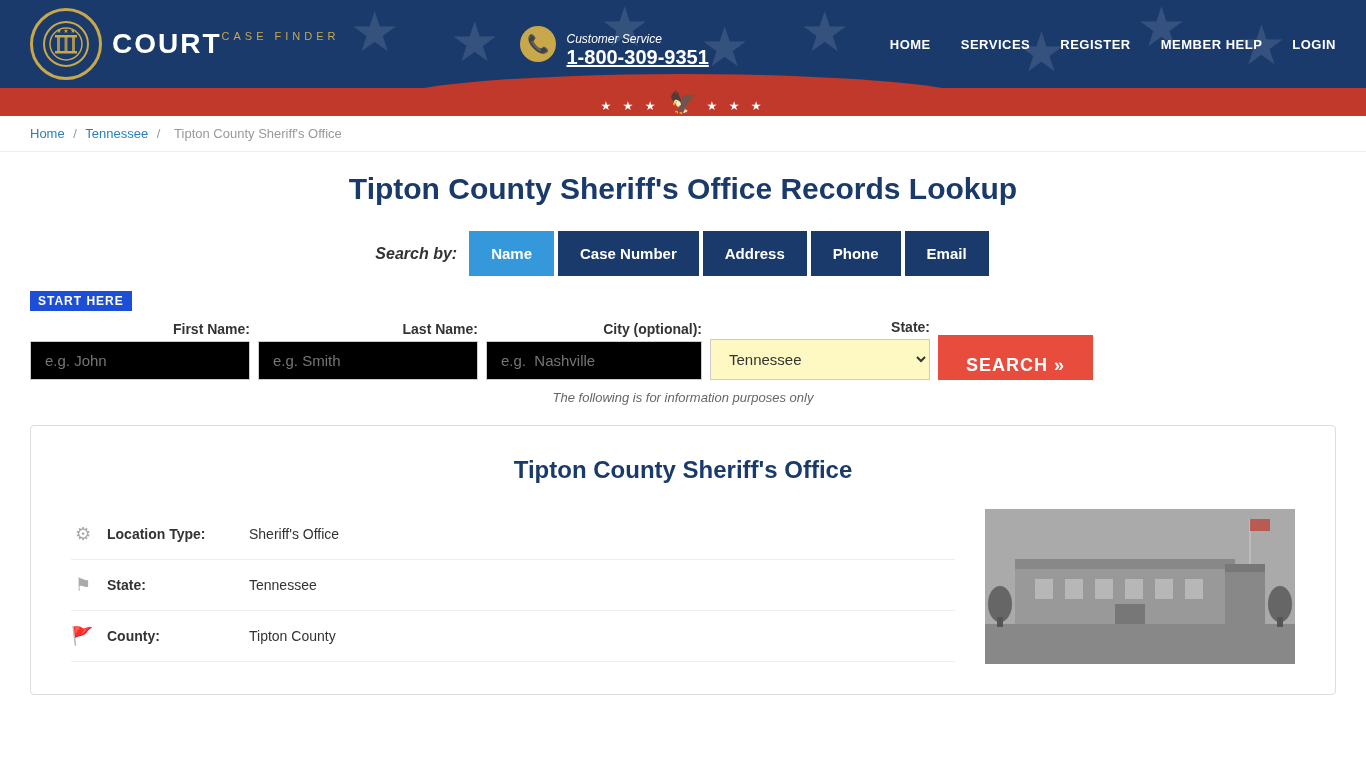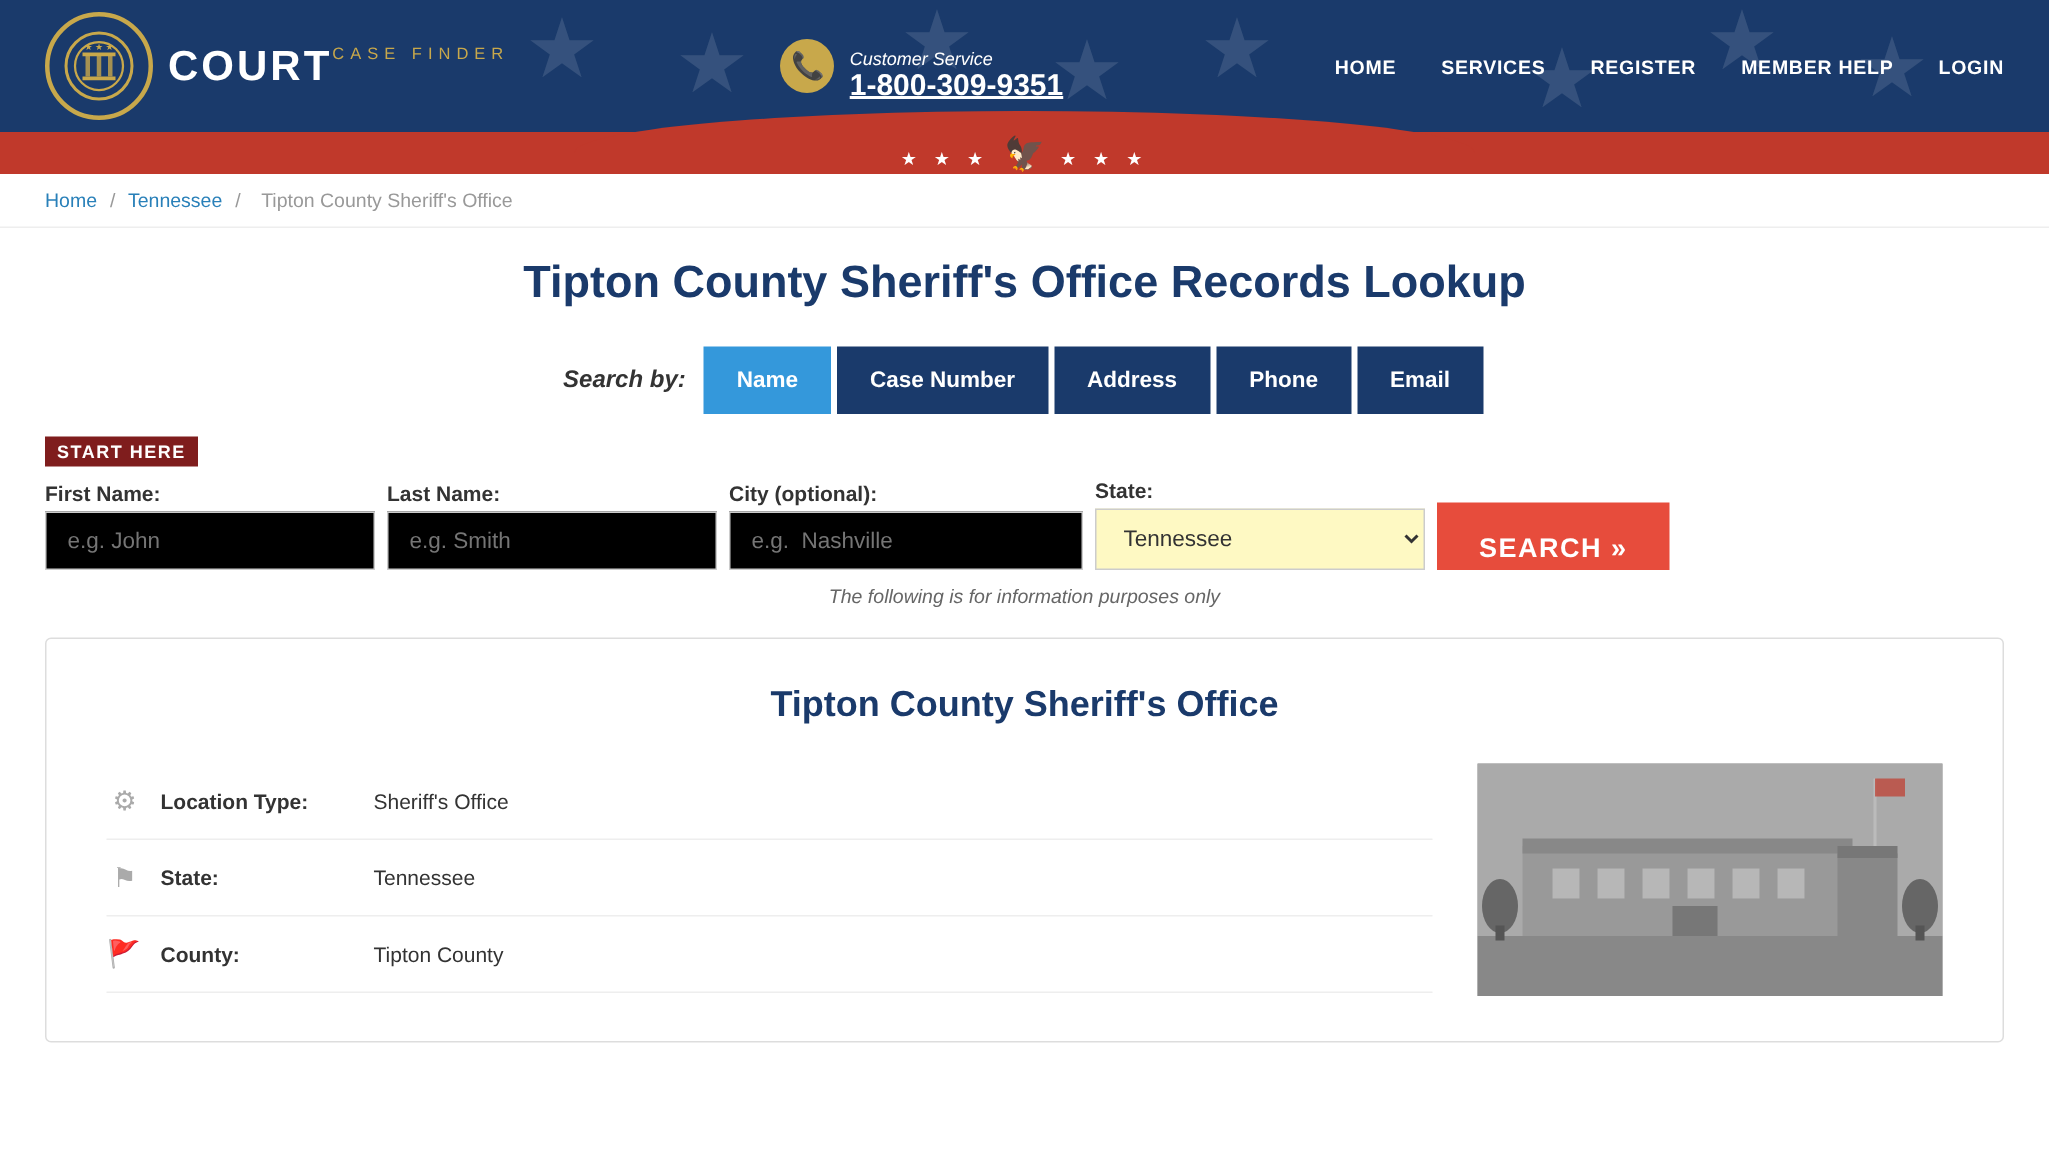--- a/index.html
+++ b/index.html
@@ -138,21 +138,21 @@
       background: #1a3a6b;
       margin: 0 2px;
     }
     .tab-btn.active {
       background: #3498db;
     }
 
     
     .start-here-badge {
       display: inline-block;
-      background: #7f1d1d;
+      background: #1d4ed8;
       color: #fff;
       font-size: 12px;
       font-weight: bold;
       padding: 3px 8px;
       margin-bottom: 8px;
       letter-spacing: 1px;
     }
 
     
     .search-form-row {
@@ -163,38 +163,39 @@
     }
     .form-group {
       display: flex;
       flex-direction: column;
       gap: 4px;
     }
     .form-group label {
       font-size: 14px;
       font-weight: bold;
       color: #333;
+      text-align: right;
     }
     .form-input {
       padding: 10px 14px;
       border: 1px solid #ccc;
       background: #000000;
       font-size: 15px;
       width: 220px;
       color: #999;
     }
     .form-select {
       padding: 10px 14px;
       border: 1px solid #ccc;
       background: #fef9c3;
       font-size: 15px;
       width: 220px;
       color: #333;
     }
-    .city-input { width: 236px; }
+    .city-input { width: 216px; }
     .search-btn {
       padding: 20px 28px;
       background: #e74c3c;
       color: #fff;
       font-size: 18px;
       font-weight: bold;
       border: none;
       cursor: pointer;
       letter-spacing: 1px;
       white-space: nowrap;

